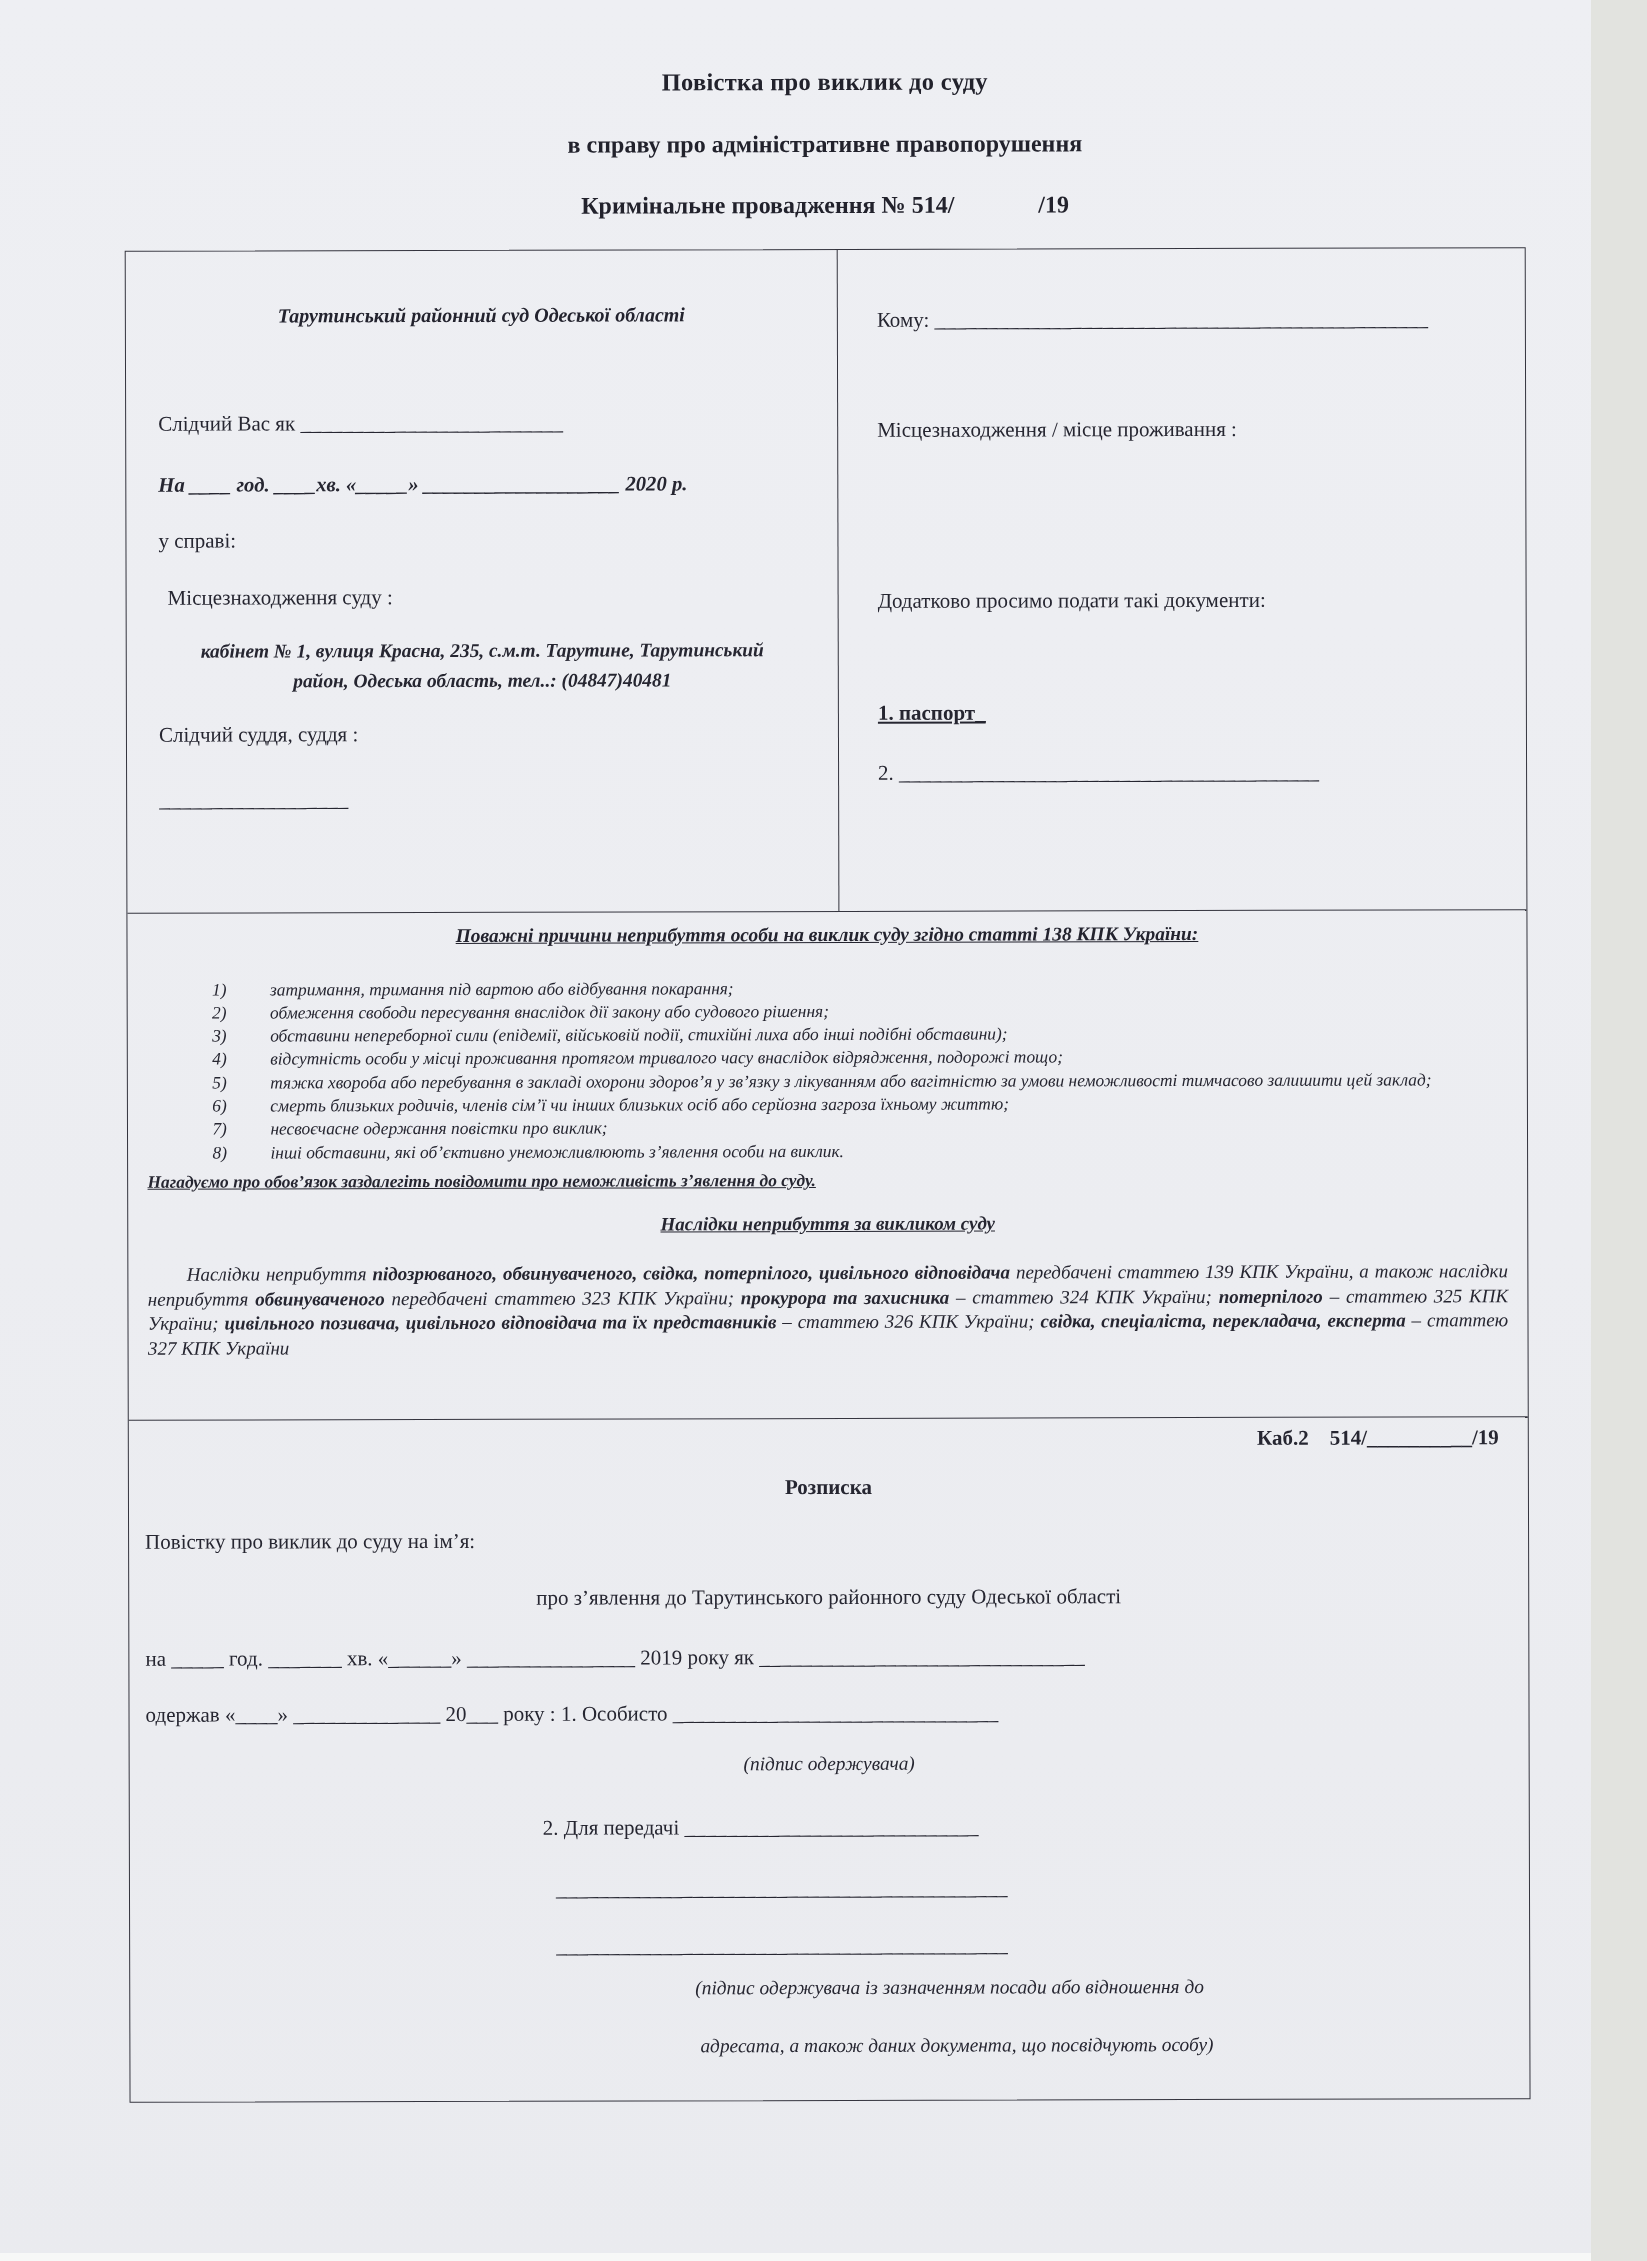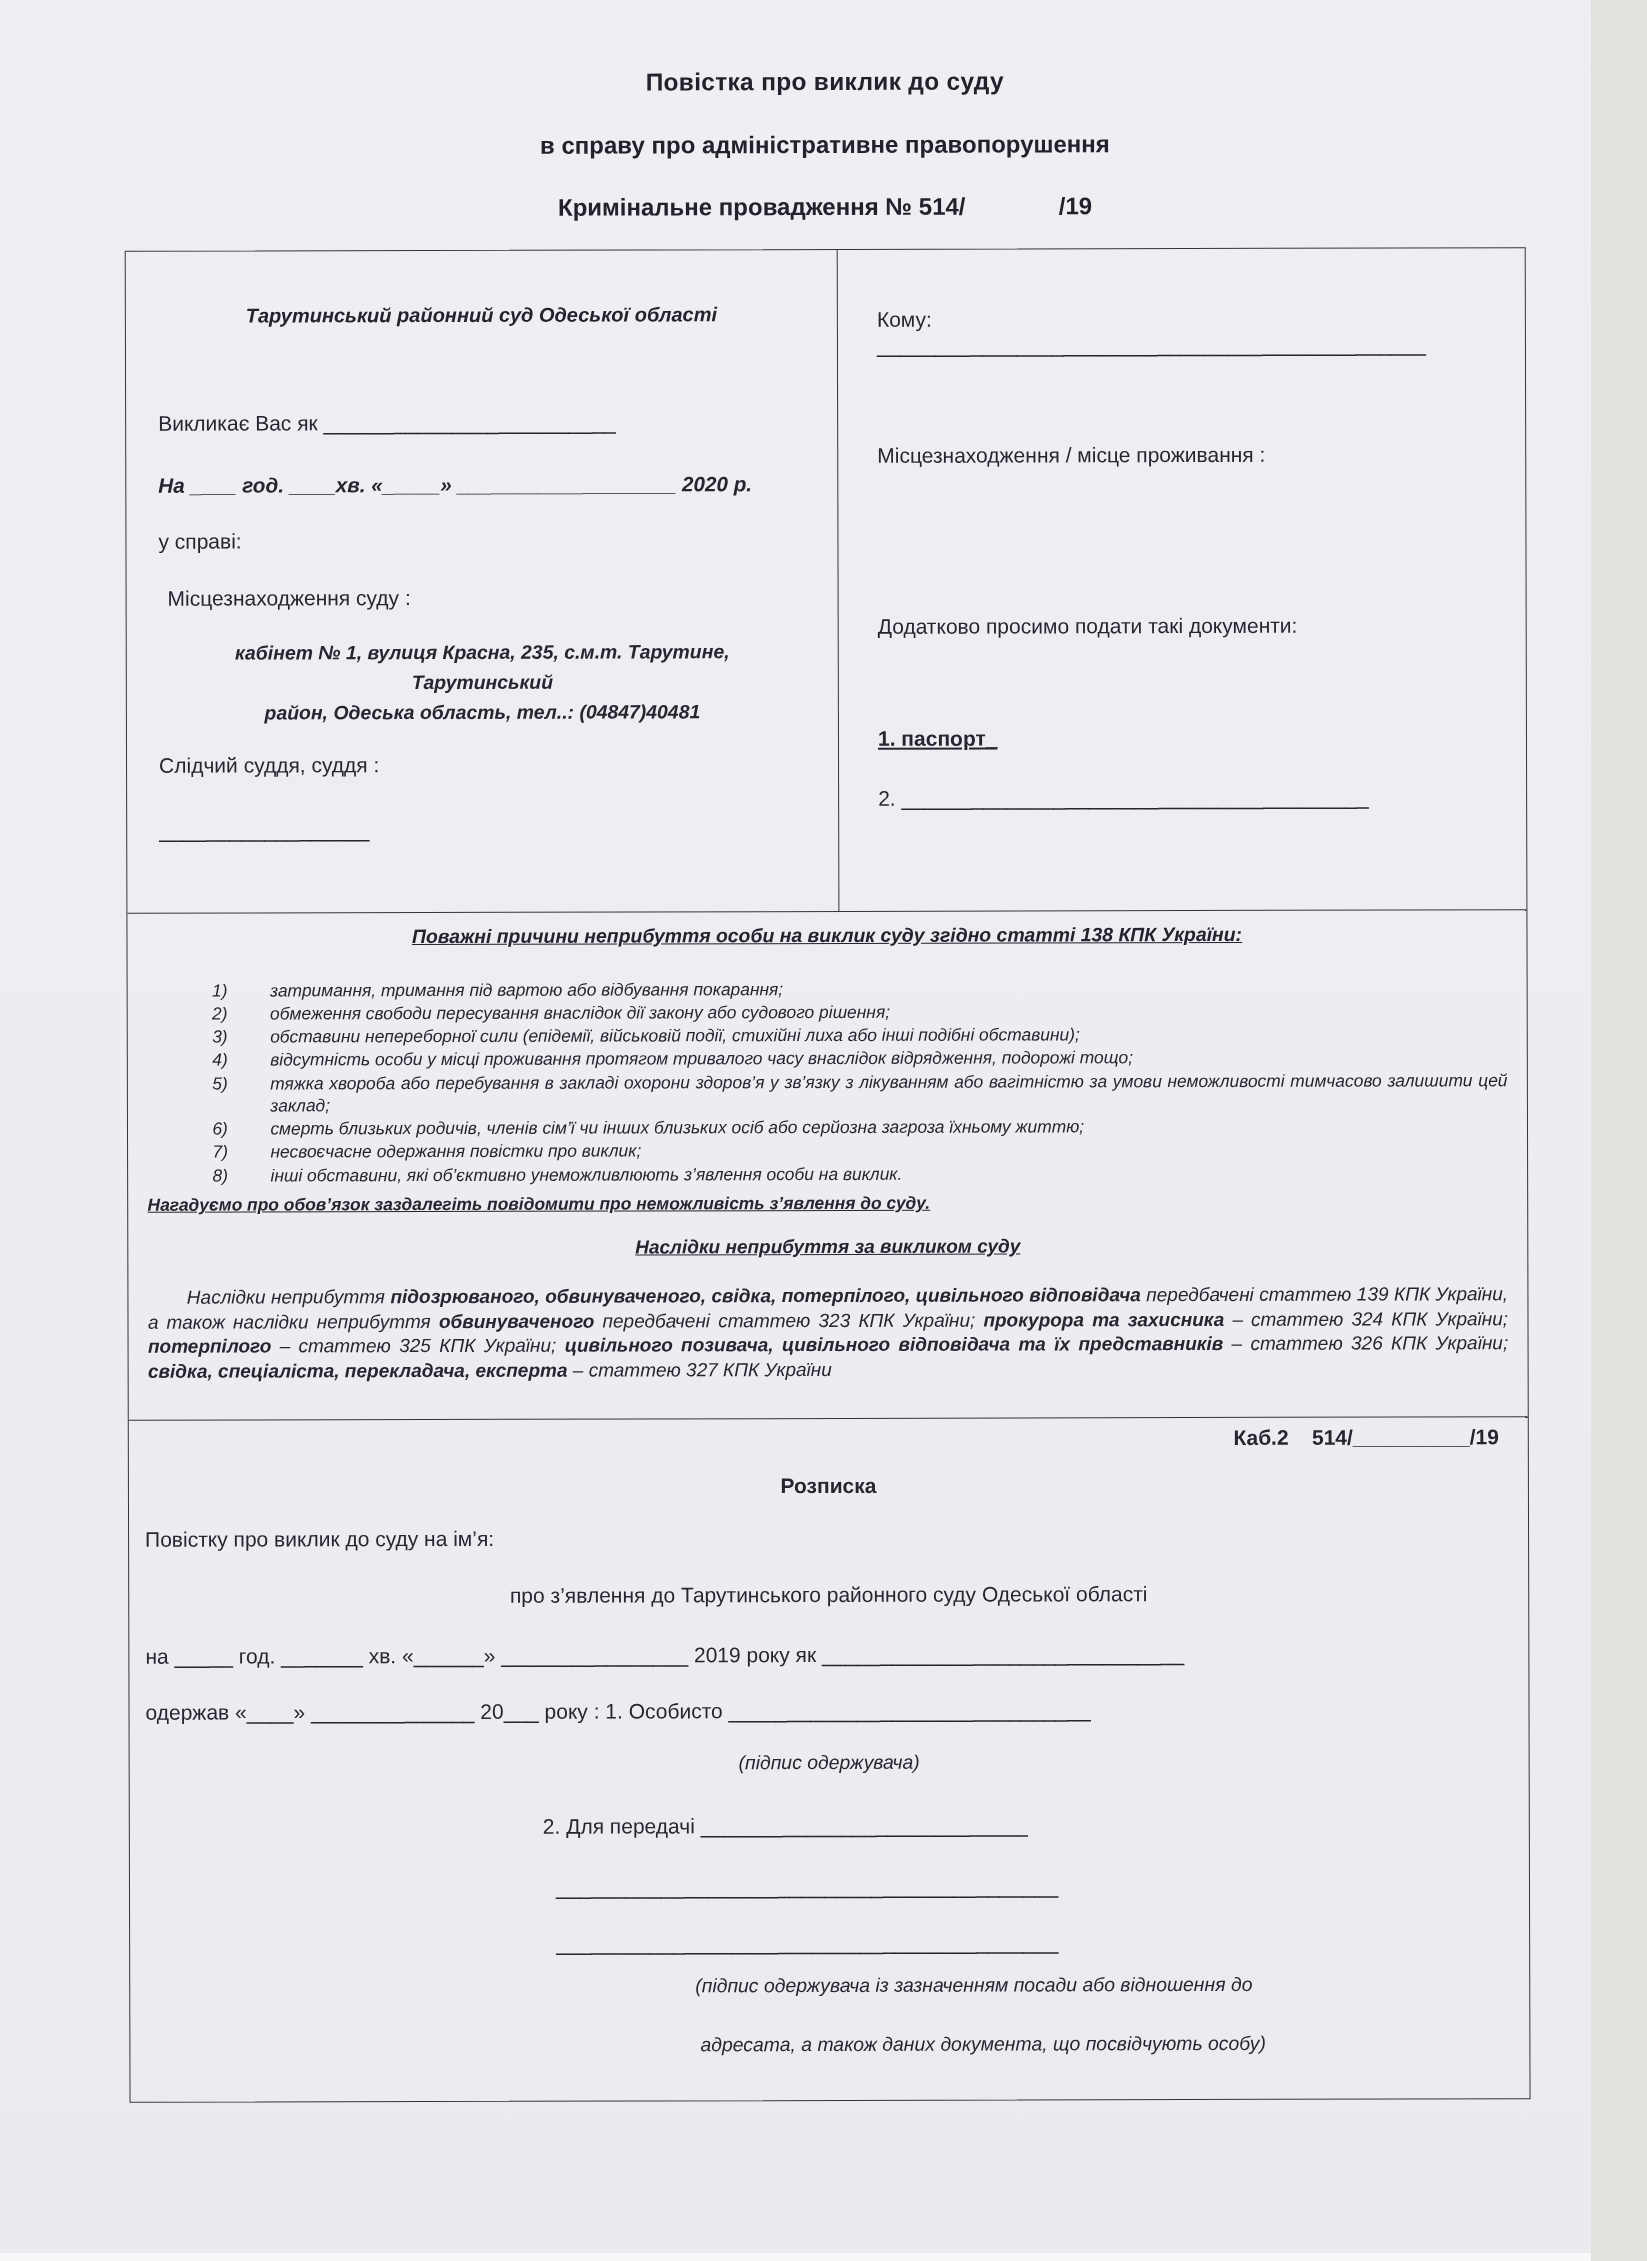--- a/index.html
+++ b/index.html
@@ -7,20 +7,21 @@
     width:1647px;height:2261px;
     background:#ecedf1;
     font-family:"Liberation Sans",sans-serif;
     color:#262631;
     overflow:hidden;
     position:relative;
   }
   .paper{
     position:absolute;inset:0;
     background:linear-gradient(180deg,#eeeff3 0%,#ecedf1 55%,#eaebef 100%);
+    font-family:Liberation Serif, serif;
   }
   .scanner-strip{
     position:absolute;top:0;right:0;width:56px;height:2261px;
     background:#e2e3df;
   }
   .bottom-strip{
     position:absolute;left:0;bottom:0;width:1591px;height:7.8px;
     background:#f7f8f7;
   }
   .content{
@@ -102,21 +103,21 @@
       <div class="t2">в справу про адміністративне правопорушення</div>
       <div class="t3 pre">Кримінальне провадження № 514/              /19</div>
     </div>
 
     <div class="formbox">
 
       <div class="row-top">
 
         <div class="col-left">
           <div class="court-name">Тарутинський районний суд Одеської області</div>
-          <div class="line summon"><span>Викликає Вас як </span><span>_________________________</span></div>
+          <div class="line summon"><span>Слідчий Вас як </span><span>_________________________</span></div>
           <div class="dateline pre">На ____ год. ____хв. «_____» ___________________ 2020 р.</div>
           <div class="line caseline">у справі:</div>
           <div class="line locline">Місцезнаходження суду :</div>
           <div class="address">
             <div>кабінет № 1, вулиця Красна, 235, с.м.т. Тарутине, Тарутинський</div>
             <div>район, Одеська область, тел..: (04847)40481</div>
           </div>
           <div class="line judgeline">Слідчий суддя, суддя :</div>
           <div class="line sigline">__________________</div>
         </div>

